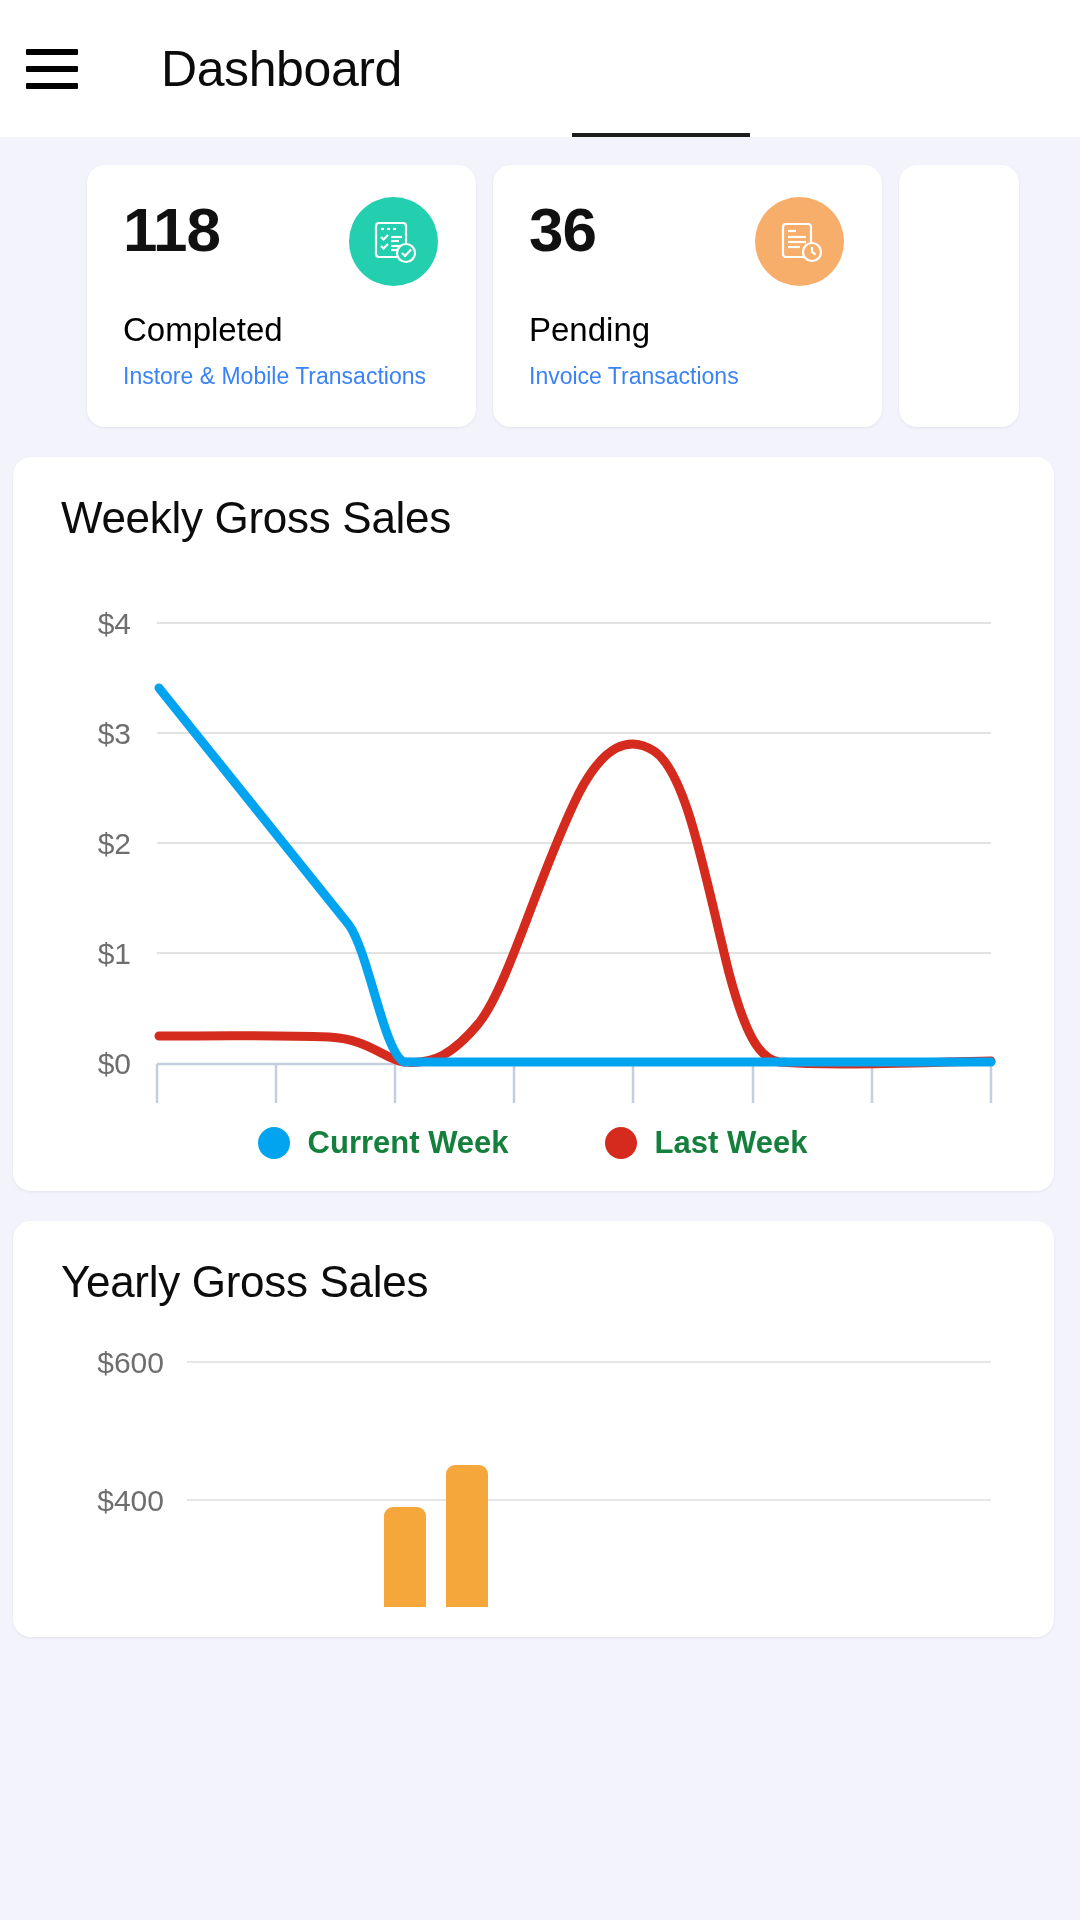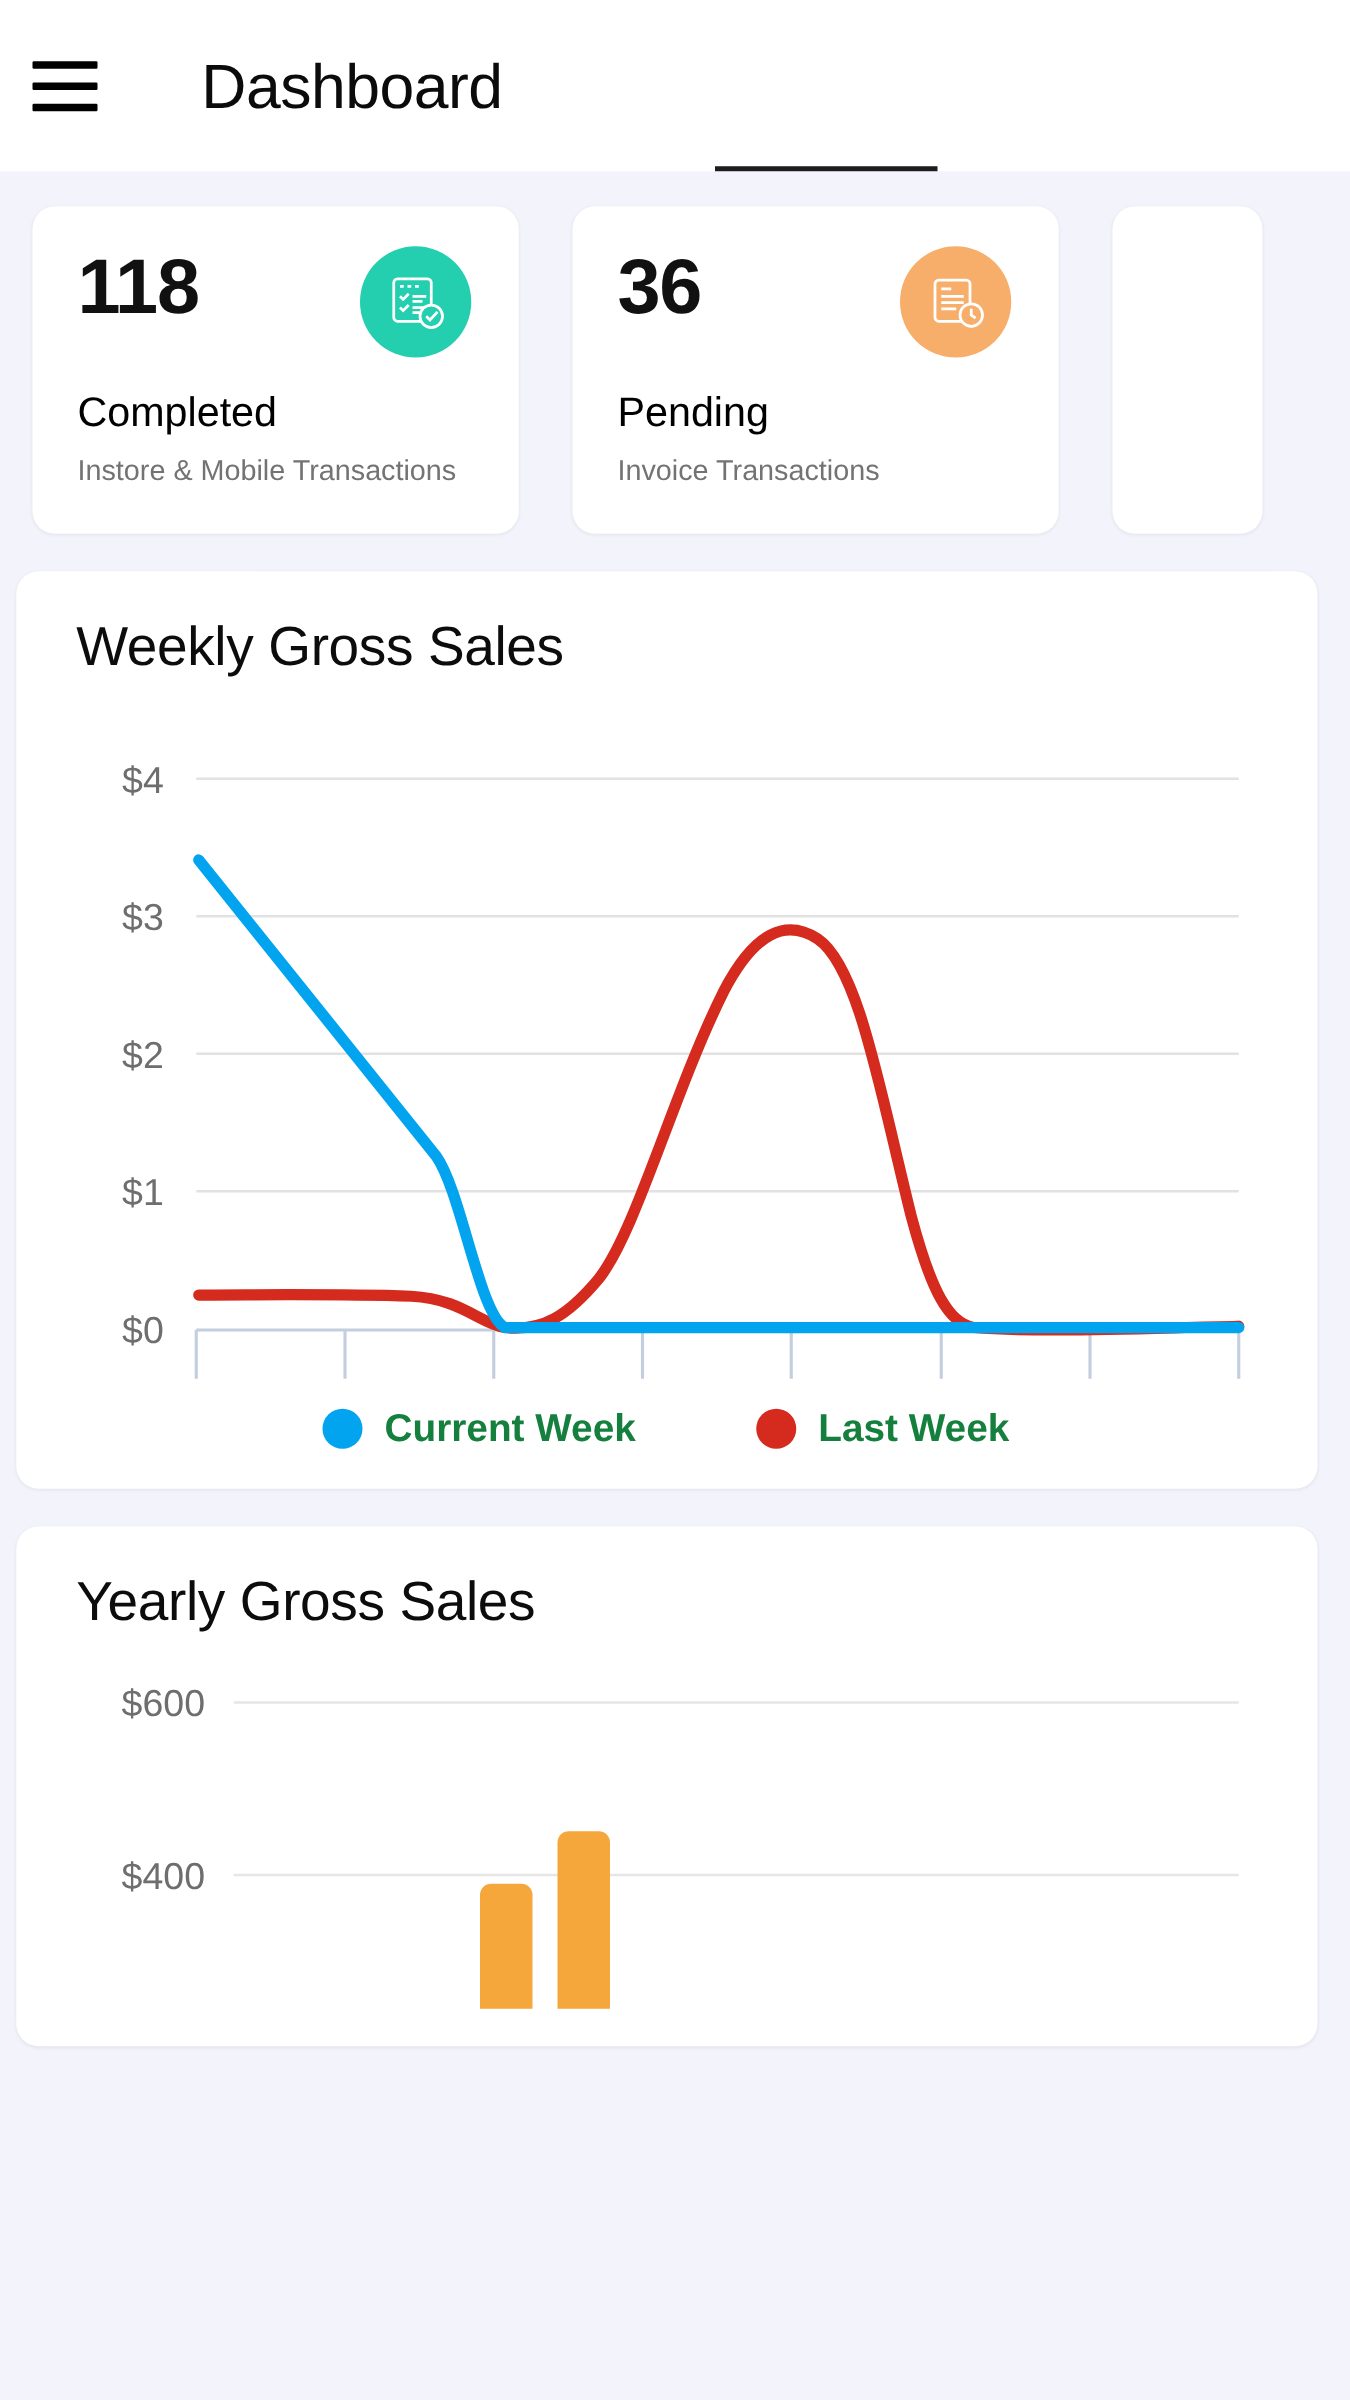--- a/index.html
+++ b/index.html
@@ -34,23 +34,24 @@
   .tab-indicator{
     position:absolute;
     left:572px; bottom:0;
     width:178px; height:4px;
     background:#1d1d1d;
   }
 
   
   .stats-row{
     display:flex;
-    gap:43px;
+    gap:17px;
     padding:28px 0 0 26px;
     height:290px;
+    justify-content:center;
   }
   .stat-card{
     flex:0 0 389px;
     background:#fff;
     border-radius:18px;
     padding:34px 36px 0 36px;
     position:relative;
     box-shadow:0 1px 3px rgba(30,30,60,.07);
   }
   .stat-card.partial{ flex:0 0 120px; }
@@ -62,21 +63,21 @@
     line-height:1;
   }
   .stat-label{
     margin-top:50px;
     font-size:33px;
     color:#000000;
   }
   .stat-sub{
     margin-top:14px;
     font-size:23px;
-    color:#737373;
+    color:#3b82f6;
   }
   .stat-icon{
     position:absolute;
     top:32px; right:38px;
     width:89px; height:89px;
     border-radius:50%;
     display:flex; align-items:center; justify-content:center;
   }
 
   

